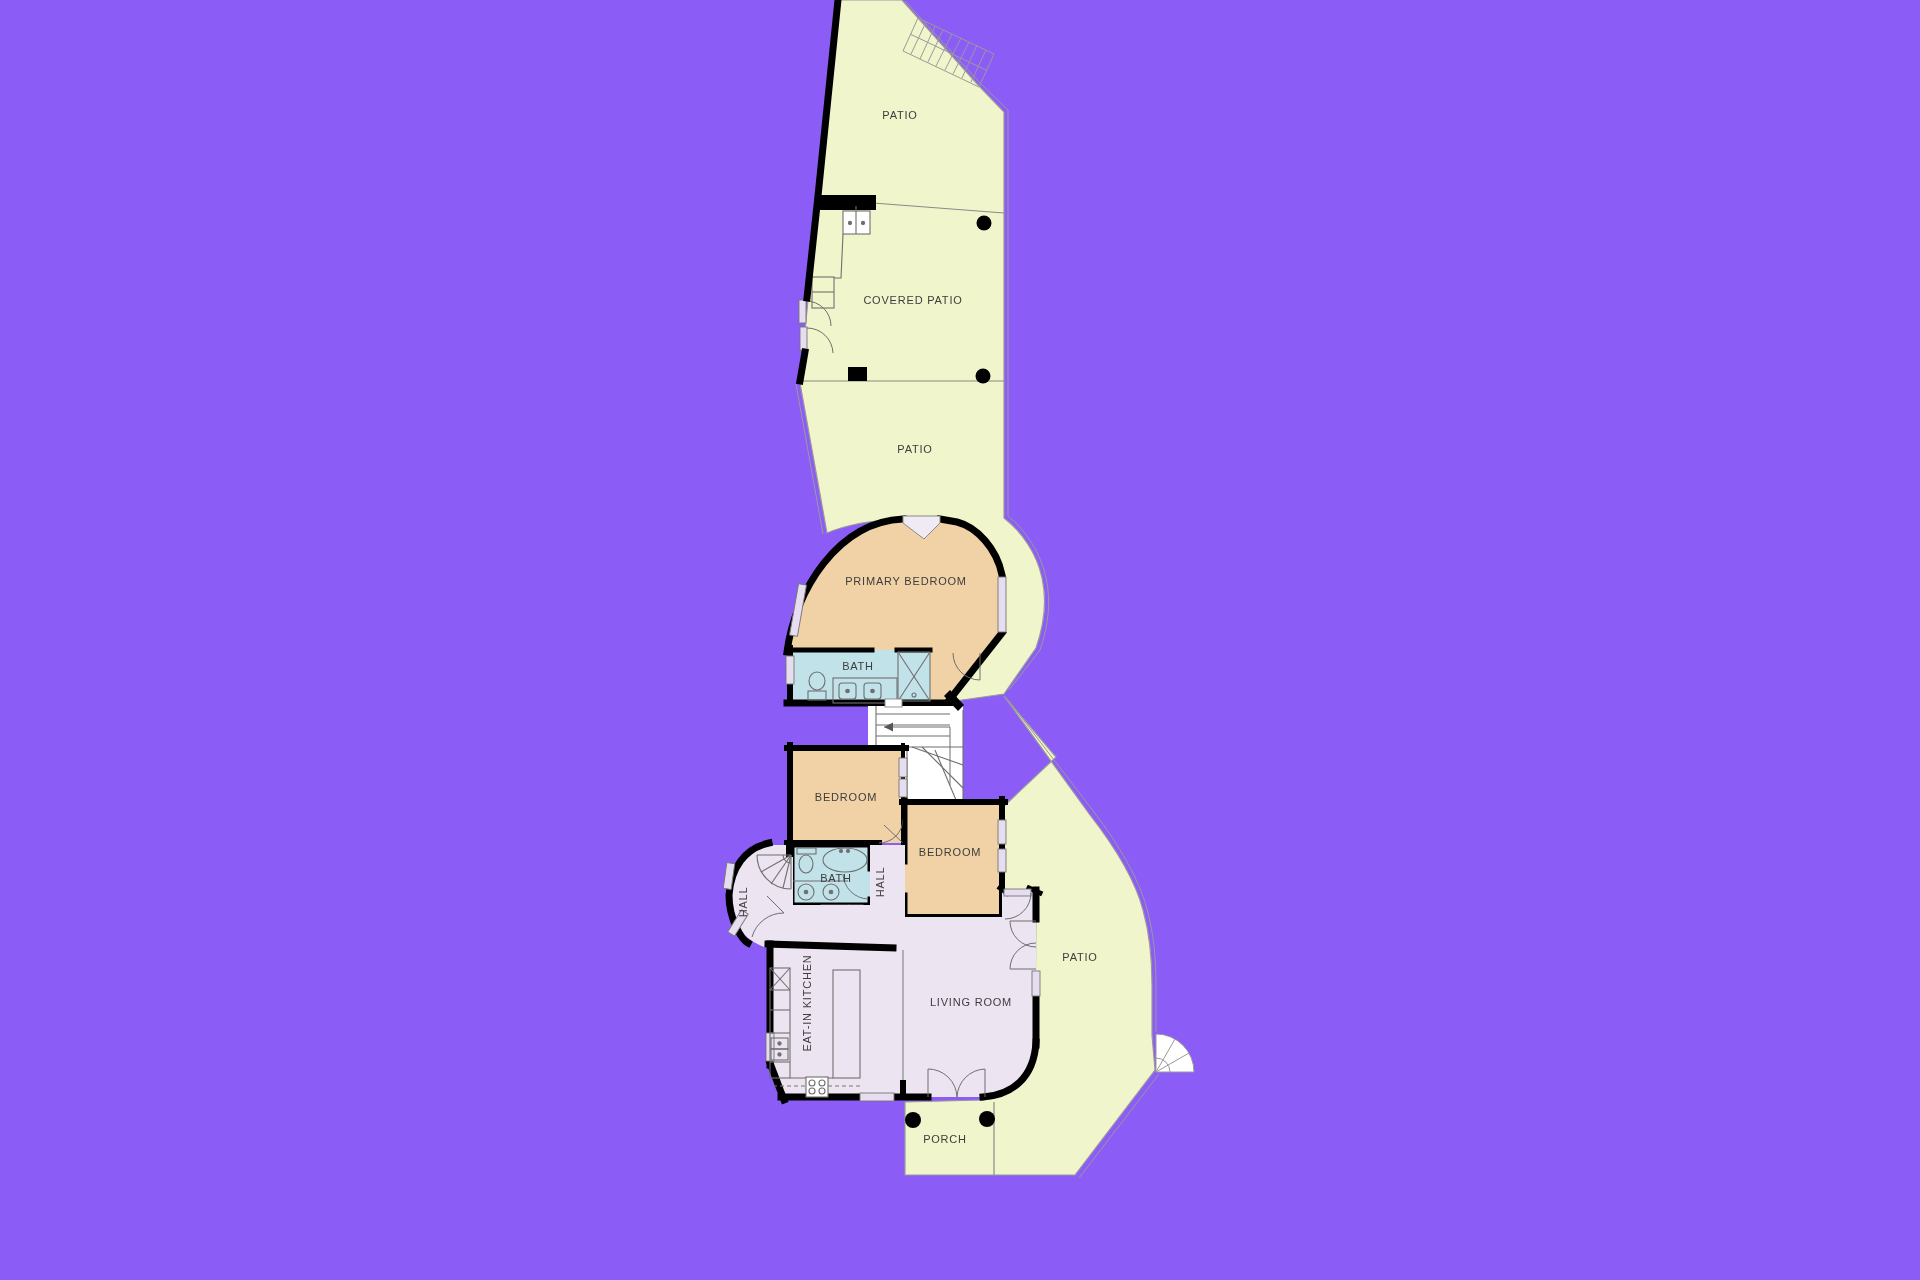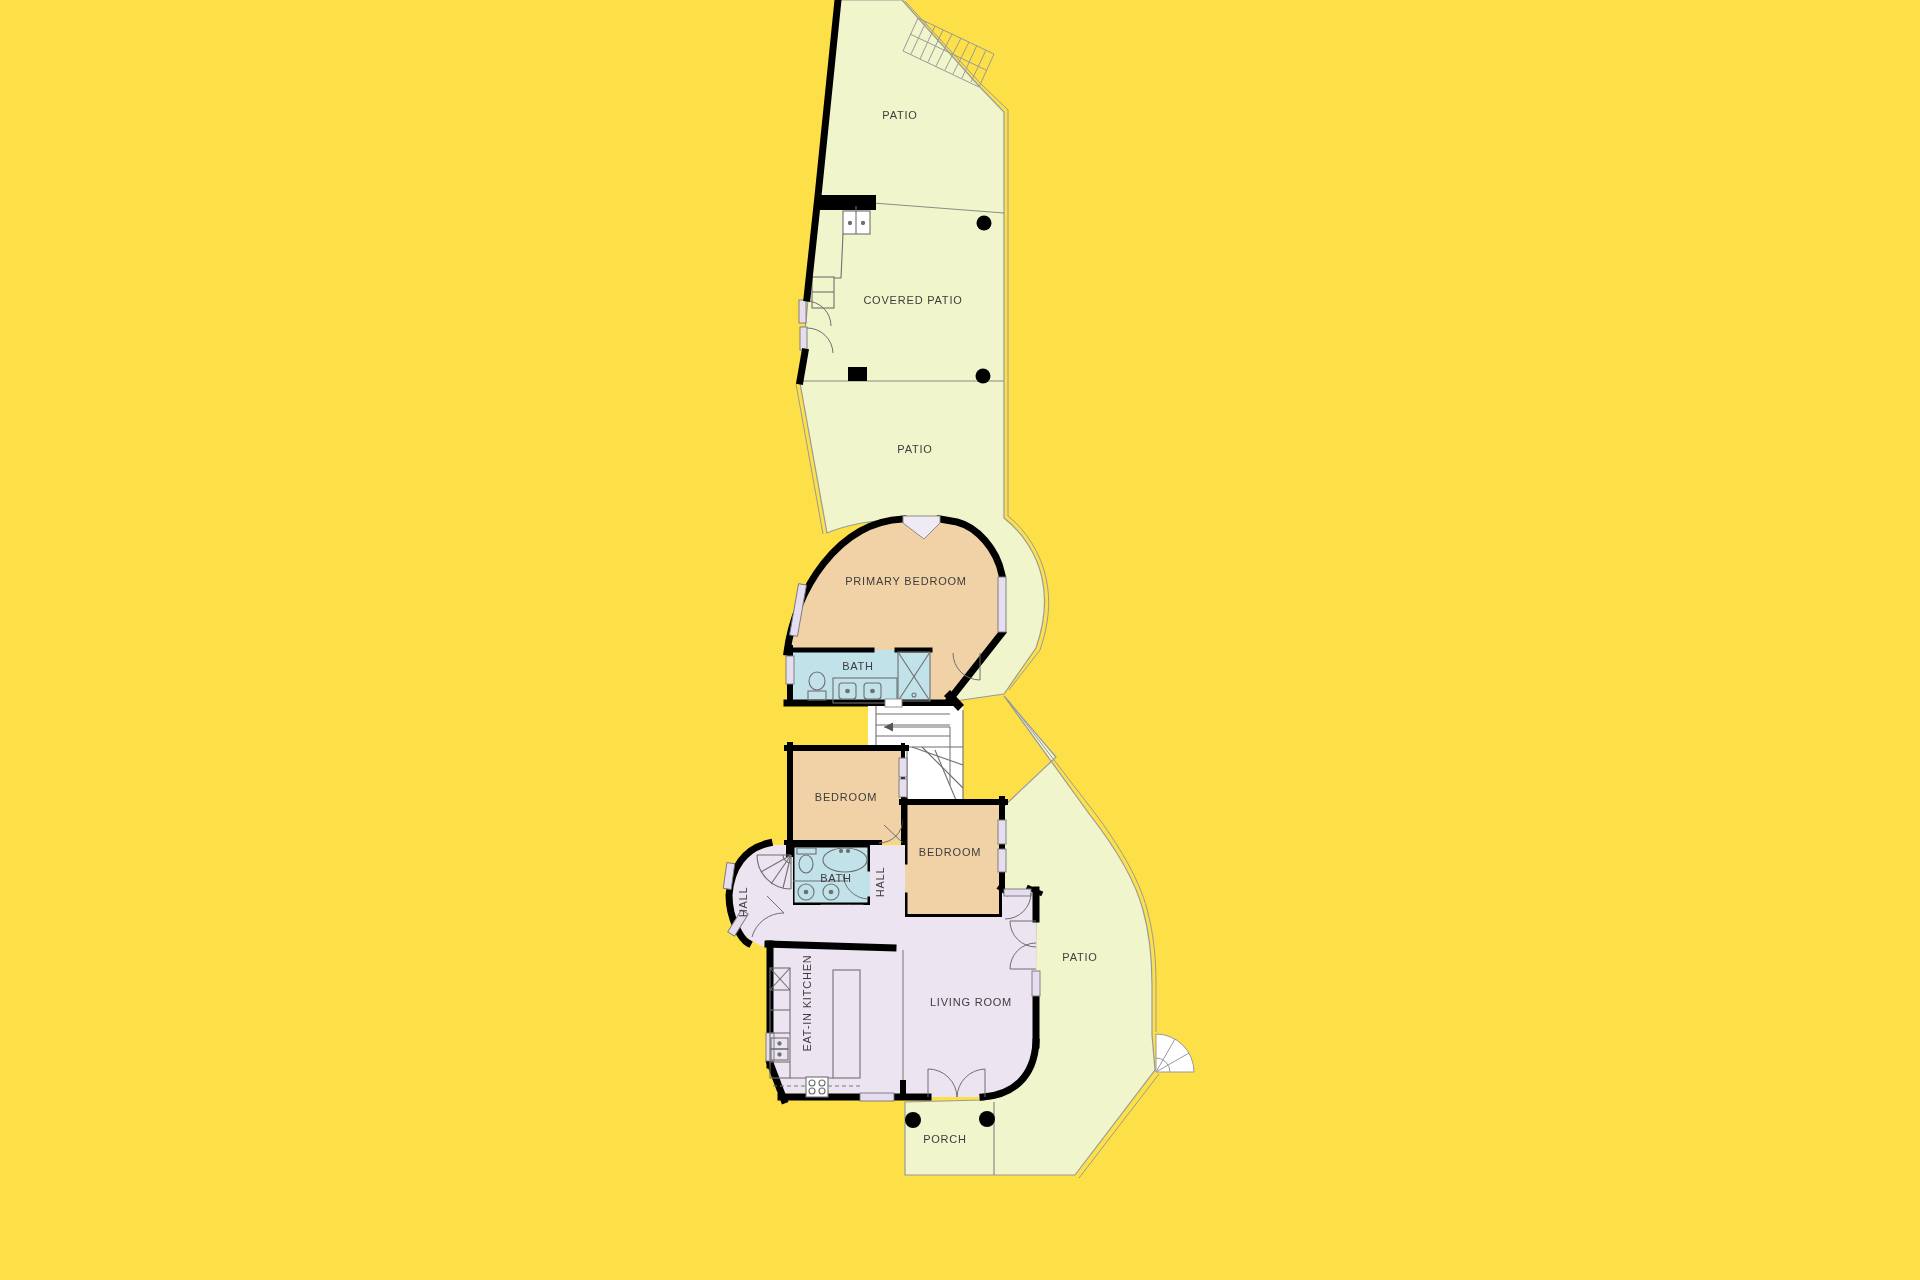--- a/index.html
+++ b/index.html
@@ -1,16 +1,16 @@
 <!DOCTYPE html>
 <html><head>
 <meta charset="utf-8">
 <style>
   html,body{margin:0;padding:0;background:#fff;}
-  .stage{position:relative;width:1920px;height:1280px;background:#fde047;overflow:hidden;
+  .stage{position:relative;width:1920px;height:1280px;background:#8b5cf6;overflow:hidden;
          font-family:"Liberation Sans", sans-serif;}
   svg{position:absolute;left:0;top:0;}
   text.rlabel{font-family:"Liberation Sans",sans-serif;font-size:11px;letter-spacing:.8px;
               fill:#3d3d3d;text-anchor:middle;}
   .thin{stroke:#8a8a8a;stroke-width:1.2;fill:none;}
   .thin2{stroke:#9a9a9a;stroke-width:1;fill:none;}
   .furn{stroke:#6f6f6f;stroke-width:1.1;fill:none;}
   .wall{stroke:#000;fill:none;stroke-linecap:square;}
   .w7{stroke-width:7;} .w6{stroke-width:6;} .w5{stroke-width:5;} .w4{stroke-width:4;}
   .win{fill:#e7ddf0;stroke:#777;stroke-width:.9;}

